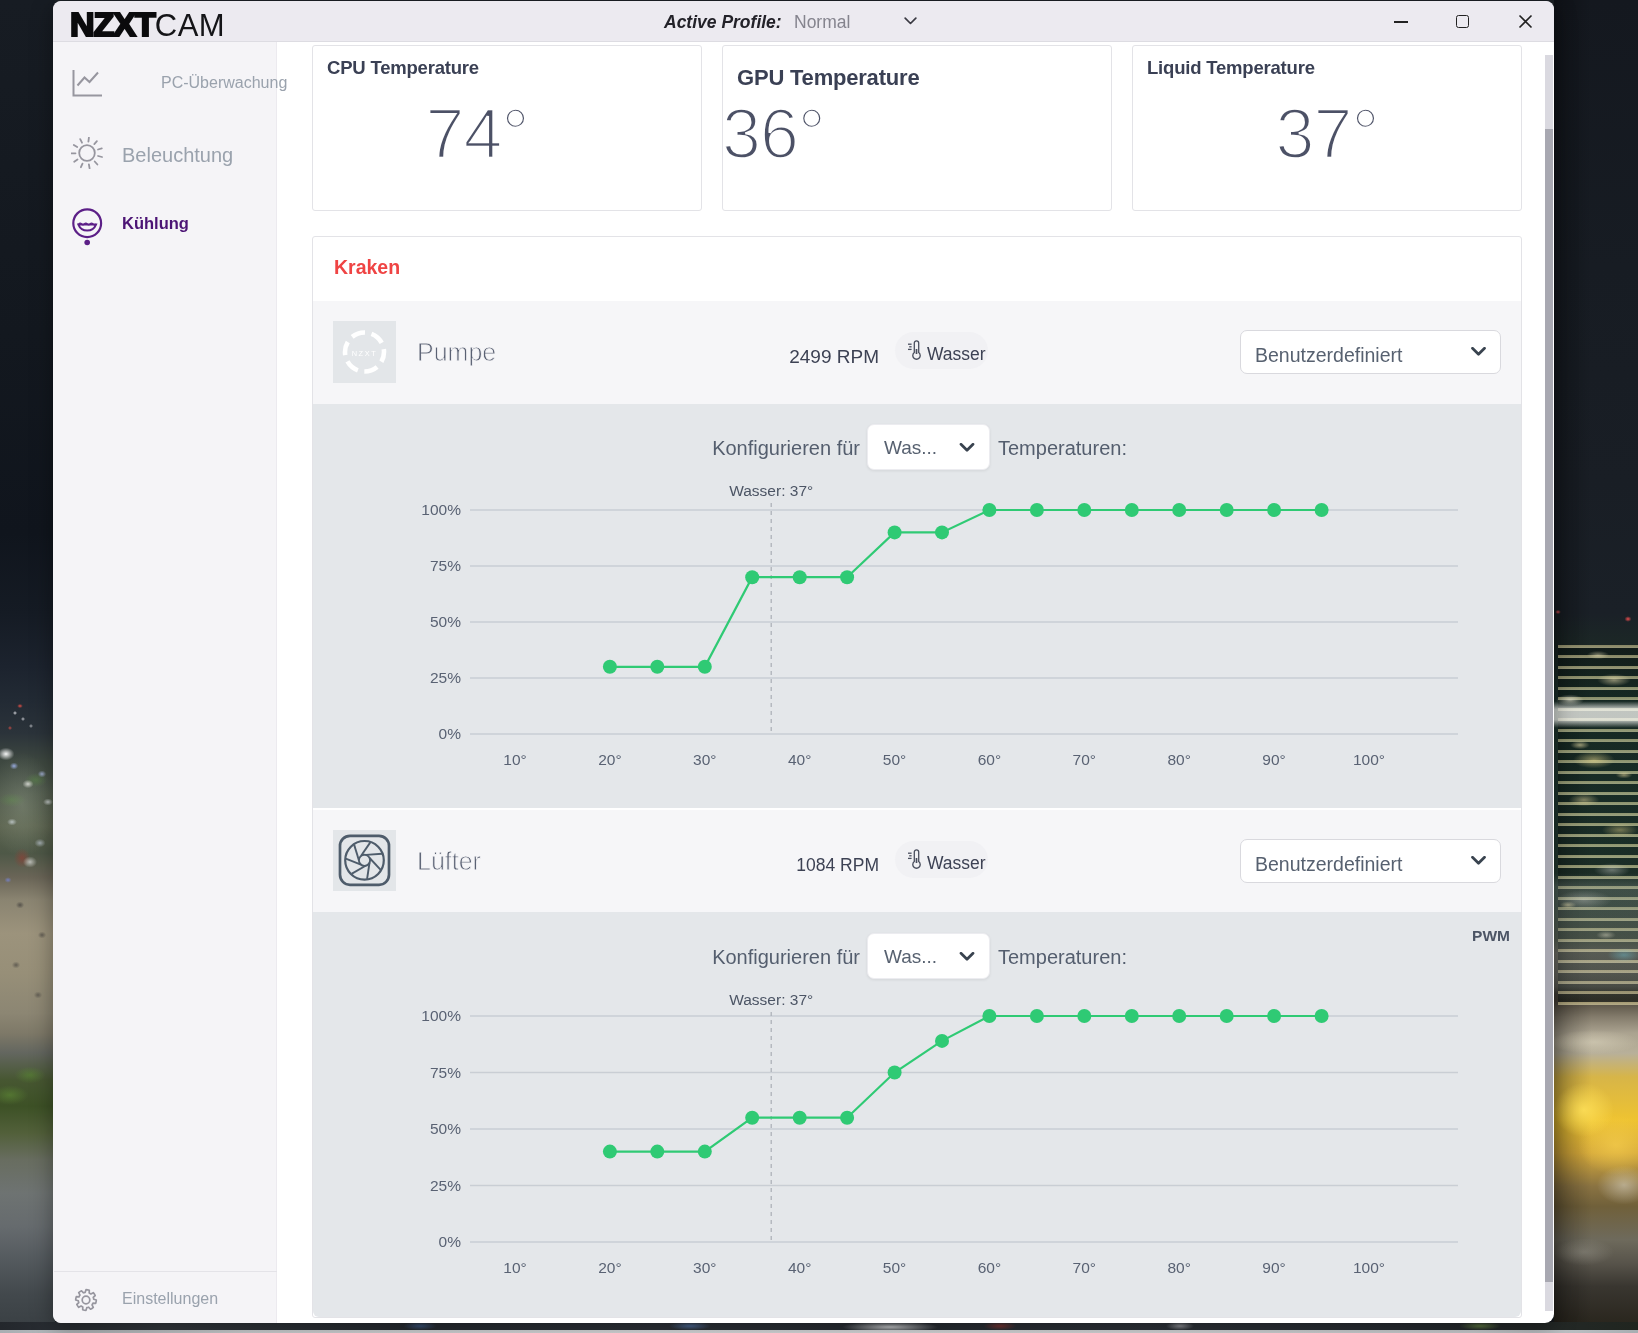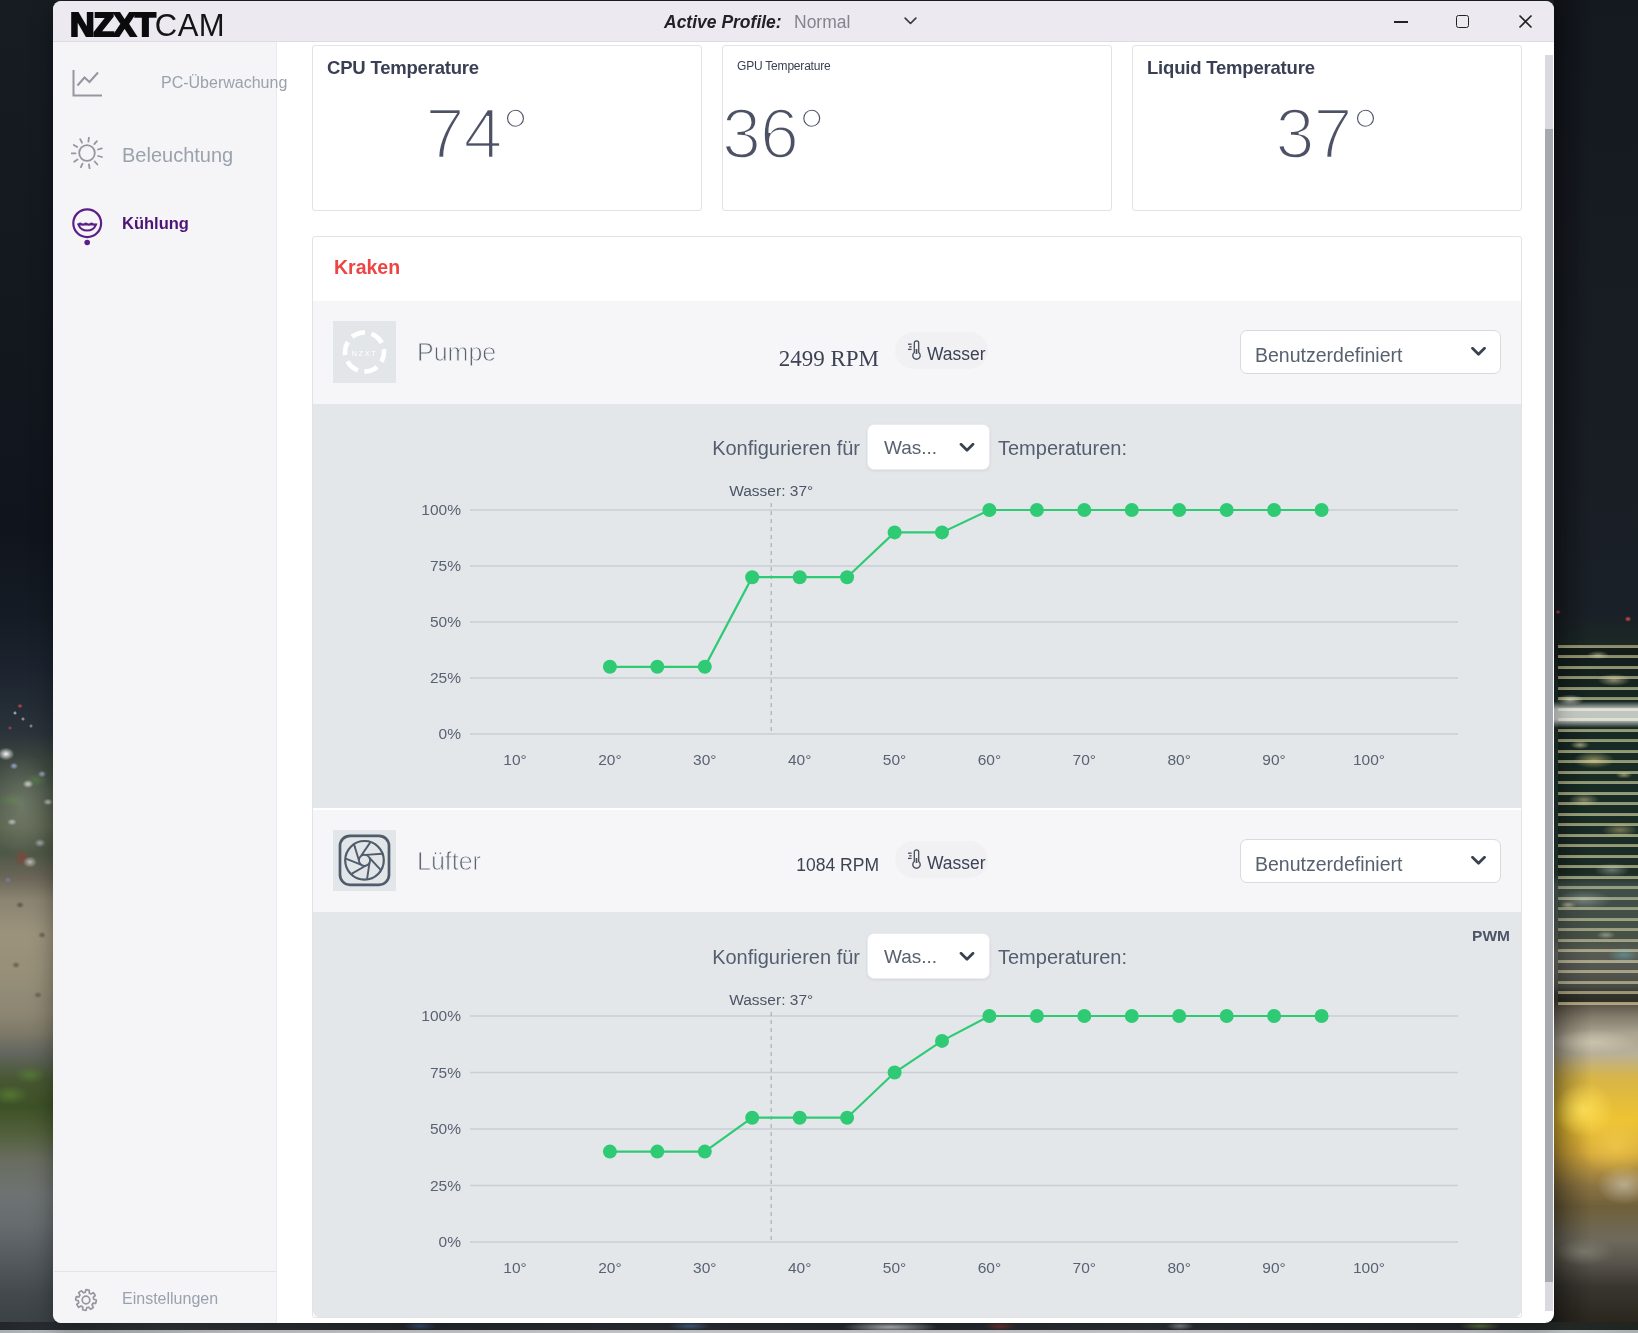--- a/index.html
+++ b/index.html
@@ -144,38 +144,38 @@
 <div class="abs" style="left:54px;top:1271px;width:223px;height:1px;background:#e4e3e8;"></div>
 <svg style="position:absolute;left:72px;top:1286px" width="28" height="28" viewBox="0 0 28 28">
     <path d="M14.0 3.7 A10.3 10.3 0 0 1 17.3 4.3 L17.2 7.0 A7.7 7.7 0 0 1 18.9 8.0 L21.3 6.7 A10.3 10.3 0 0 1 23.2 9.5 L21.2 11.3 A7.7 7.7 0 0 1 21.7 13.2 L24.3 14.0 A10.3 10.3 0 0 1 23.7 17.3 L21.0 17.2 A7.7 7.7 0 0 1 20.0 18.9 L21.3 21.3 A10.3 10.3 0 0 1 18.5 23.2 L16.7 21.2 A7.7 7.7 0 0 1 14.8 21.7 L14.0 24.3 A10.3 10.3 0 0 1 10.7 23.7 L10.8 21.0 A7.7 7.7 0 0 1 9.1 20.0 L6.7 21.3 A10.3 10.3 0 0 1 4.8 18.5 L6.8 16.7 A7.7 7.7 0 0 1 6.3 14.8 L3.7 14.0 A10.3 10.3 0 0 1 4.3 10.7 L7.0 10.8 A7.7 7.7 0 0 1 8.0 9.1 L6.7 6.7 A10.3 10.3 0 0 1 9.5 4.8 L11.3 6.8 A7.7 7.7 0 0 1 13.2 6.3 L14.0 3.7 Z" fill="none" stroke="#97969f" stroke-width="1.7" stroke-linejoin="round"></path>
     <circle cx="14" cy="14" r="3.8" fill="none" stroke="#97969f" stroke-width="1.7"></circle>
   </svg>
 <div class="txt" style="left:122px;top:1290px;font-size:16px;color:#9aa2ad;">Einstellungen</div>
 <div class="abs" style="left:312px;top:45px;width:390px;height:166px;background:#fff;border:1px solid #e3e3e7;border-radius:3px;"></div>
 <div class="txt" style="left:327px;top:57px;font-size:18.5px;font-weight:700;color:#3a4054;letter-spacing:-0.2px;">CPU Temperature</div>
 <div class="txt" style="left:312px;top:94px;width:330px;text-align:center;font-size:70px;color:#4c5166;letter-spacing:-1px;-webkit-text-stroke:2.5px #fff;">74°</div>
 <div class="abs" style="left:722px;top:45px;width:390px;height:166px;background:#fff;border:1px solid #e3e3e7;border-radius:3px;"></div>
-<div class="txt" style="left:737px;top:59px;font-size:12px;font-weight:400;color:#3a4054;letter-spacing:-0.2px;">GPU Temperature</div>
+<div class="txt" style="left:737px;top:65px;font-size:22px;font-weight:700;color:#3a4054;letter-spacing:-0.2px;">GPU Temperature</div>
 <div class="txt" style="left:722px;top:94px;width:390px;text-align:left;font-size:70px;color:#4c5166;letter-spacing:-1px;-webkit-text-stroke:2.5px #fff;">36°</div>
 <div class="abs" style="left:1132px;top:45px;width:390px;height:166px;background:#fff;border:1px solid #e3e3e7;border-radius:3px;"></div>
 <div class="txt" style="left:1147px;top:57px;font-size:18.5px;font-weight:700;color:#3a4054;letter-spacing:-0.2px;">Liquid Temperature</div>
 <div class="txt" style="left:1132px;top:94px;width:390px;text-align:center;font-size:70px;color:#4c5166;letter-spacing:-1px;-webkit-text-stroke:2.5px #fff;">37°</div>
 <div class="abs" style="left:312px;top:236px;width:1210px;height:1082px;background:#fff;border:1px solid #e3e3e7;border-radius:3px;"></div>
 <div class="txt" style="left:334px;top:256px;font-size:19.5px;font-weight:700;color:#ef4444;">Kraken</div>
 <div class="abs" style="left:313px;top:301px;width:1208px;height:103px;background:#f6f6f8;"></div>
 <div class="abs" style="left:313px;top:404px;width:1208px;height:404px;background:#e4e7ea;"></div>
 <div class="abs" style="left:313px;top:810px;width:1208px;height:102px;background:#f6f6f8;"></div>
 <div class="abs" style="left:313px;top:912px;width:1208px;height:405px;background:#e4e7ea;border-radius:0 0 6px 6px;"></div>
 <div class="abs" style="left:333px;top:321px;width:63px;height:62px;background:#e3e6e9;"></div>
 <svg style="position:absolute;left:333px;top:321px" width="63" height="62" viewBox="0 0 63 62">
     <circle cx="31.5" cy="31" r="19.5" fill="none" stroke="#ffffff" stroke-width="4.6" stroke-dasharray="13.8 6.6" stroke-dashoffset="24"></circle>
     <text x="31.5" y="34.5" text-anchor="middle" font-size="7.4" letter-spacing="1.6" fill="#ffffff" font-family="Liberation Sans">NZXT</text>
   </svg>
 <div class="txt" style="left:417px;top:338px;font-size:25px;color:#5a6173;-webkit-text-stroke:0.8px #f6f6f8;">Pumpe</div>
-<div class="txt" style="right:759px;top:346px;font-size:23px;color:#3d4254;font-family:Liberation Serif, serif;">2499 RPM</div>
+<div class="txt" style="right:759px;top:346px;font-size:19px;color:#3d4254;">2499 RPM</div>
 <div class="abs" style="left:895px;top:332px;width:93px;height:37px;background:#f1f1f4;border-radius:18.5px;"></div>
 <svg style="position:absolute;left:906px;top:340px" width="15" height="21" viewBox="0 0 15 21">
     <g stroke="#4a4f5e" fill="none" stroke-width="1.3">
       <path d="M8.3 3.0 a2.2 2.2 0 0 1 4.4 0 V12.6 a3.7 3.7 0 1 1 -4.4 0 Z"></path>
       <line x1="10.5" y1="9" x2="10.5" y2="14" stroke-width="1.7"></line>
       <line x1="2" y1="4.2" x2="5.6" y2="4.2"></line>
       <line x1="3.2" y1="6.8" x2="5.6" y2="6.8"></line>
       <line x1="2" y1="9.4" x2="5.6" y2="9.4"></line>
     </g>
   </svg>

